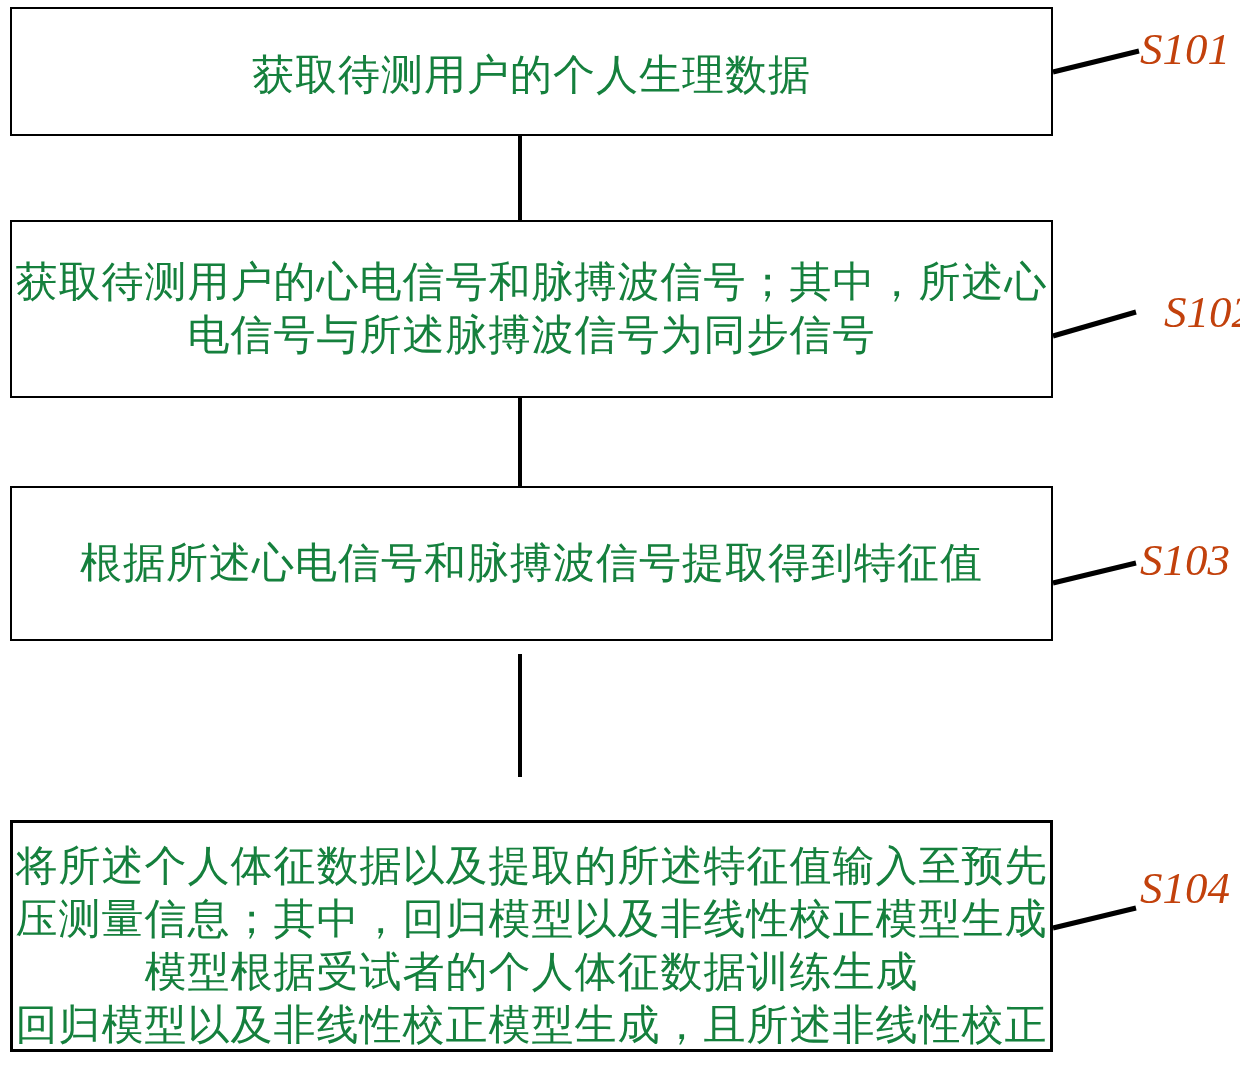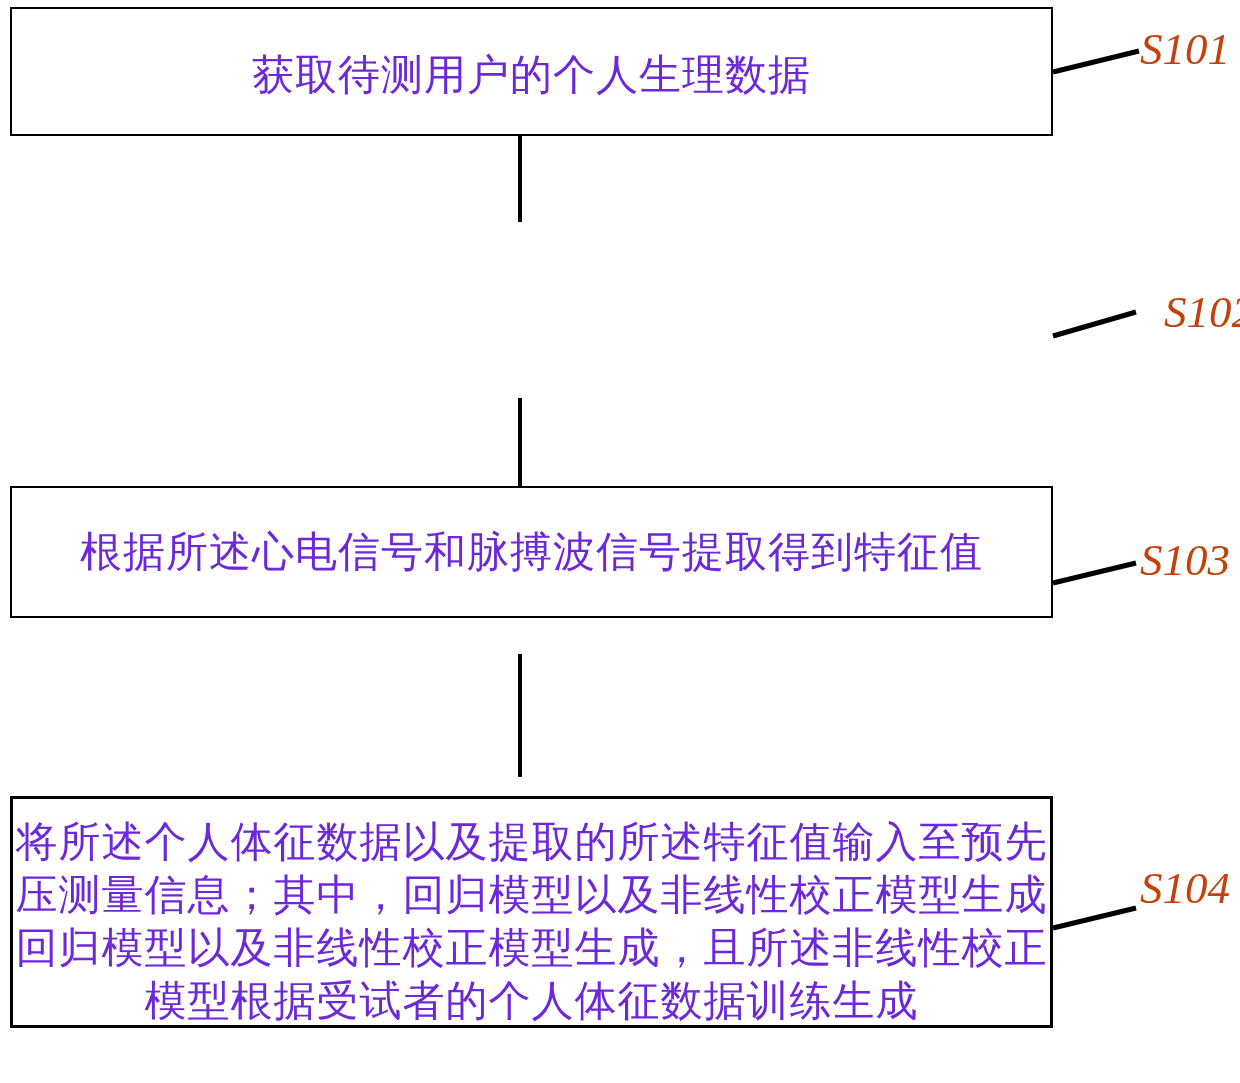--- a/index.html
+++ b/index.html
@@ -25,30 +25,30 @@
     position: absolute;
     left: 10px;
     width: 1043px;
     box-sizing: border-box;
     border: 2px solid #000000;
     background: #ffffff;
     display: flex;
     flex-direction: column;
     justify-content: center;
     align-items: center;
-    color: #6d28d9;
+    color: #15803d;
     font-size: 42px;
     line-height: 53px;
     text-align: center;
     letter-spacing: 1px;
   }
   .box-s101 { top: 7px;   height: 129px; padding-top: 8px; }
   .box-s102 { top: 220px; height: 178px; }
-  .box-s103 { top: 486px; height: 132px; }
-  .box-s104 { top: 796px; height: 232px; border-width: 3px; padding-top: 20px; }
+  .box-s103 { top: 486px; height: 155px; }
+  .box-s104 { top: 820px; height: 232px; border-width: 3px; padding-top: 20px; }
   .box-line { white-space: nowrap; }
   .step-label {
     position: absolute;
     left: 1140px;
     transform: translateY(-50%);
     font-size: 45px;
     color: #c2410c;
     white-space: nowrap;
     font-style: italic;
   }
@@ -69,30 +69,34 @@
     <line x1="1053" y1="72" x2="1139" y2="51" stroke="#000000" stroke-width="5"></line>
     <line x1="1053" y1="336" x2="1136" y2="312" stroke="#000000" stroke-width="5"></line>
     <line x1="1053" y1="583" x2="1136" y2="563" stroke="#000000" stroke-width="5"></line>
     <line x1="1053" y1="928" x2="1136" y2="908" stroke="#000000" stroke-width="5"></line>
   </svg>
 
   <div class="flow-box box-s101">
     <div class="box-line">获取待测用户的个人生理数据</div>
   </div>
 
+  <div class="flow-box box-s102">
+    <div class="box-line">获取待测用户的心电信号和脉搏波信号；其中，所述心</div>
+    <div class="box-line">电信号与所述脉搏波信号为同步信号</div>
+  </div>
 
   <div class="flow-box box-s103">
     <div class="box-line">根据所述心电信号和脉搏波信号提取得到特征值</div>
   </div>
 
   <div class="flow-box box-s104">
     <div class="box-line">将所述个人体征数据以及提取的所述特征值输入至预先</div>
     <div class="box-line">压测量信息；其中，回归模型以及非线性校正模型生成</div>
+    <div class="box-line">模型根据受试者的个人体征数据训练生成</div>
     <div class="box-line">回归模型以及非线性校正模型生成，且所述非线性校正</div>
-    <div class="box-line">模型根据受试者的个人体征数据训练生成</div>
   </div>
 
   <div class="step-label label-s101">S101</div>
   <div class="step-label label-s102">S102</div>
   <div class="step-label label-s103">S103</div>
   <div class="step-label label-s104">S104</div>
 
 </div>
 
 </body></html>

